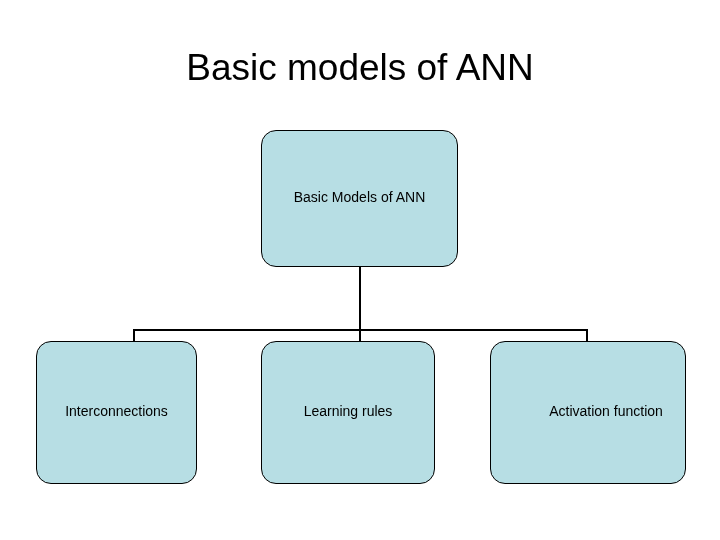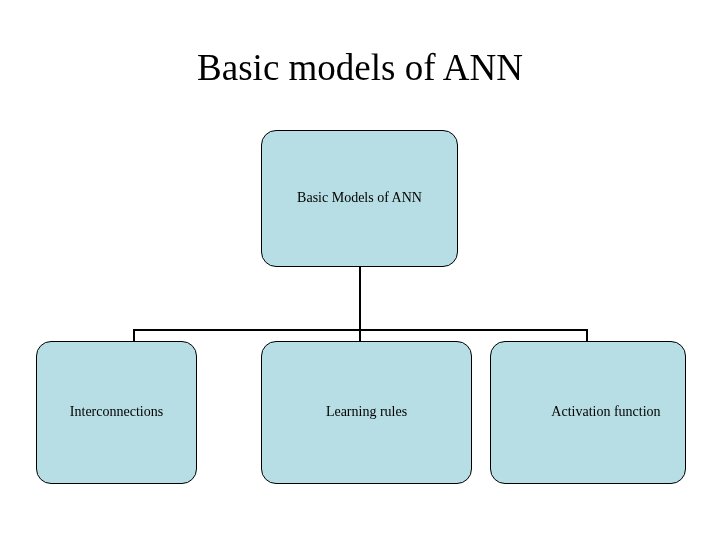--- a/index.html
+++ b/index.html
@@ -13,21 +13,20 @@
     height: 540px;
     overflow: hidden;
     font-family: "Liberation Sans", sans-serif;
     color: #000000;
   }
   #slide {
     position: relative;
     width: 720px;
     height: 540px;
     background: #ffffff;
-    font-family: Liberation Serif, serif;
   }
 
   
   .slide-title {
     position: absolute;
     left: 0;
     top: 46px;
     width: 720px;
     text-align: center;
     font-size: 37px;
@@ -73,21 +72,21 @@
   
   #node-interconnections {
     left: 36px;
     top: 341px;
     width: 161px;
     height: 143px;
   }
   #node-learning-rules {
     left: 261px;
     top: 341px;
-    width: 211px;
+    width: 174px;
     height: 143px;
   }
   #node-activation-function {
     left: 490px;
     top: 341px;
     width: 196px;
     height: 143px;
     padding-left: 36px;
   }
   #node-interconnections .node-label,

